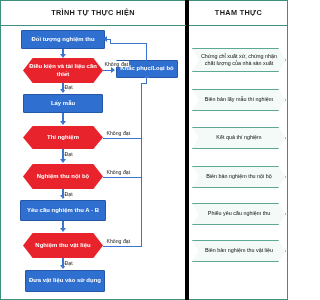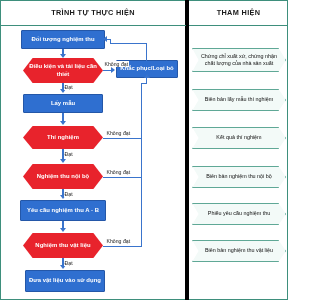--- a/index.html
+++ b/index.html
@@ -105,21 +105,21 @@
 <body>
 
 <div id="root">
 
   <div class="frame"></div>
   <div class="col-left"></div>
   <div class="col-right"></div>
   <div class="vdivider"></div>
 
   <div class="hdr hdr-left">TRÌNH TỰ THỰC HIỆN</div>
-  <div class="hdr hdr-right">THAM HIỆN</div>
+  <div class="hdr hdr-right">THAM THỰC</div>
 
   <div class="node proc" style="left:21px;top:30px;width:84px;height:19px;">Đối tượng nghiệm thu</div>
 
   <div class="node dec" style="left:23px;top:58px;width:80px;height:25px;">Điều kiện và tài liệu cần thiết</div>
 
   <div class="node proc" style="left:116px;top:60px;width:62px;height:18px;">Khắc phục/Loại bỏ</div>
 
   <div class="node proc" style="left:23px;top:94px;width:80px;height:19px;">Lấy mẫu</div>
 
   <div class="node dec" style="left:23px;top:126px;width:80px;height:23px;">Thí nghiệm</div>

